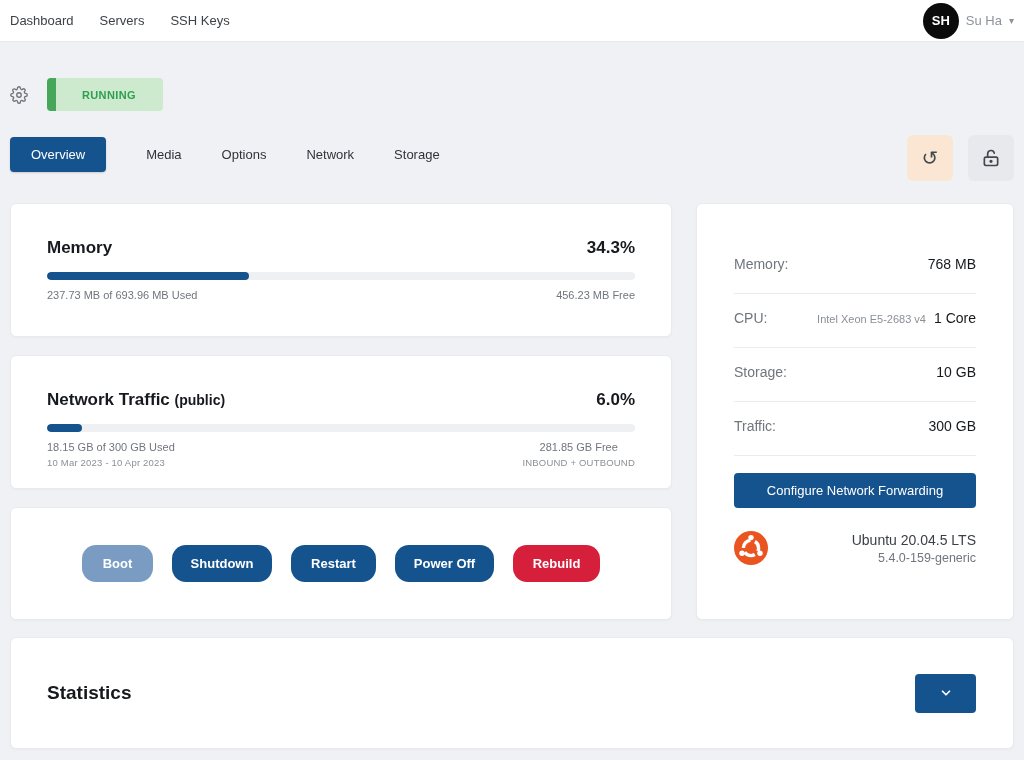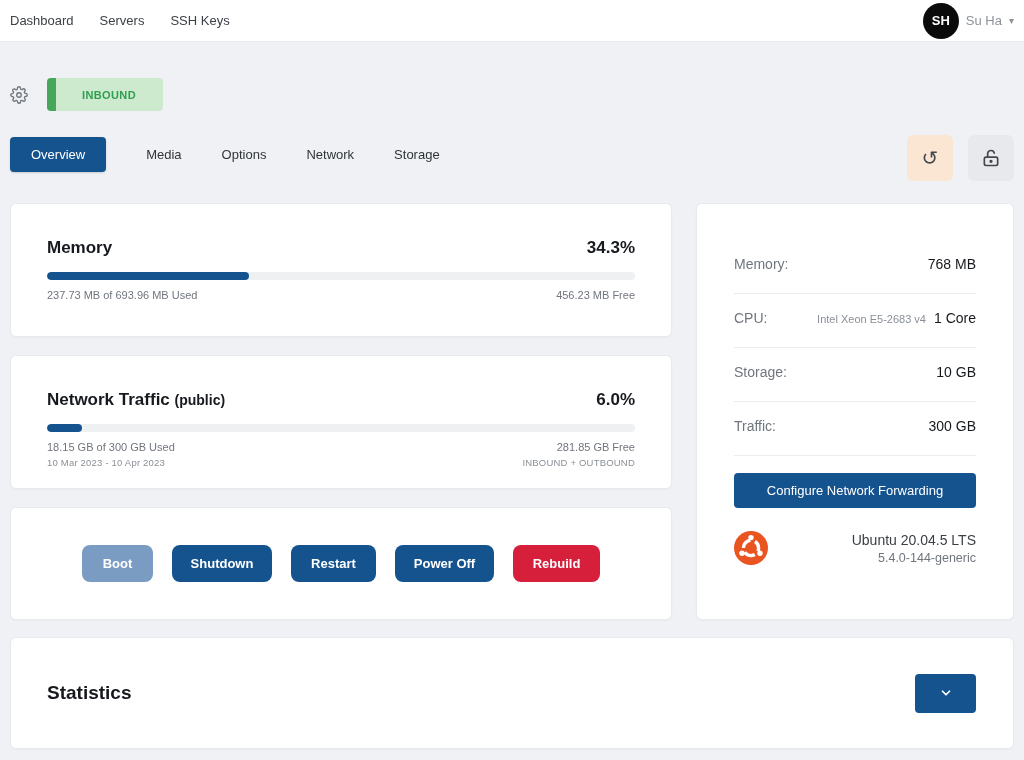--- a/index.html
+++ b/index.html
@@ -114,29 +114,29 @@
     margin-top: 14px; height: 8px; border-radius: 4px; background: #eef0f2;
     overflow: hidden;
   }
   .progress .fill { height: 100%; border-radius: 4px; background: #15538f; }
   .stat-labels {
     margin-top: 9px;
     display: flex; justify-content: space-between; align-items: flex-start;
   }
   .lbl { font-size: 11px; color: #70767d; }
   .lbl-stack { display: flex; flex-direction: column; gap: 4px; }
-  .lbl-stack.right { align-items: flex-end; text-align: right; }
+  .lbl-stack.right { align-items: center; text-align: right; }
   .lbl.tiny { font-size: 9.5px; color: #8a9097; letter-spacing: .2px; }
 
   .actions-card {
     height: 113px;
     display: flex; align-items: center; justify-content: center; gap: 19px;
   }
   .btn {
-    border: none; border-radius: 8px; cursor: pointer;
+    border: none; border-radius: 14px; cursor: pointer;
     color: #fff; font-size: 13px; font-weight: bold;
     font-family: "Liberation Sans", sans-serif;
     padding: 11px 0; text-align: center;
   }
   .btn.primary { background: #15538f; }
   .btn.muted { background: #7b9cc2; }
   .btn.danger { background: #d51f3b; }
   .btn.boot { width: 71px; }
   .btn.shutdown { width: 100px; }
   .btn.restart { width: 85px; }
@@ -204,21 +204,21 @@
 
   <div class="header-row">
     <div class="header-right">
       <span class="gear">
         <svg width="18" height="18" viewBox="0 0 24 24" fill="none" stroke="currentColor" stroke-width="1.8" stroke-linecap="round" stroke-linejoin="round">
           <circle cx="12" cy="12" r="3"></circle>
           <path d="M19.4 15a1.65 1.65 0 0 0 .33 1.82l.06.06a2 2 0 1 1-2.83 2.83l-.06-.06a1.65 1.65 0 0 0-1.82-.33 1.65 1.65 0 0 0-1 1.51V21a2 2 0 1 1-4 0v-.09a1.65 1.65 0 0 0-1-1.51 1.65 1.65 0 0 0-1.82.33l-.06.06a2 2 0 1 1-2.83-2.83l.06-.06a1.65 1.65 0 0 0 .33-1.82 1.65 1.65 0 0 0-1.51-1H3a2 2 0 1 1 0-4h.09a1.65 1.65 0 0 0 1.51-1 1.65 1.65 0 0 0-.33-1.82l-.06-.06a2 2 0 1 1 2.83-2.83l.06.06a1.65 1.65 0 0 0 1.82.33h.01a1.65 1.65 0 0 0 1-1.51V3a2 2 0 1 1 4 0v.09a1.65 1.65 0 0 0 1 1.51h.01a1.65 1.65 0 0 0 1.82-.33l.06-.06a2 2 0 1 1 2.83 2.83l-.06.06a1.65 1.65 0 0 0-.33 1.82v.01a1.65 1.65 0 0 0 1.51 1H21a2 2 0 1 1 0 4h-.09a1.65 1.65 0 0 0-1.51 1z"></path>
         </svg>
       </span>
       <div class="status-badge">
-        <span>INBOUND</span>
+        <span>RUNNING</span>
       </div>
     </div>
   </div>
 
   <div class="tabs-row">
     <div class="tabs">
       <div class="tab active">Overview</div>
       <div class="tab">Media</div>
       <div class="tab">Options</div>
       <div class="tab">Network</div>
@@ -317,21 +317,21 @@
             <g stroke="#ffffff" stroke-width="3.4" fill="none">
               <circle cx="17" cy="17" r="7.6" stroke-dasharray="11.3 4.6" stroke-dashoffset="8"></circle>
             </g>
             <circle cx="17" cy="6.6" r="2.7" fill="#ffffff"></circle>
             <circle cx="8" cy="22.2" r="2.7" fill="#ffffff"></circle>
             <circle cx="26" cy="22.2" r="2.7" fill="#ffffff"></circle>
           </svg>
         </span>
         <div class="os-text">
           <div class="os-name">Ubuntu 20.04.5 LTS</div>
-          <div class="os-kernel">5.4.0-144-generic</div>
+          <div class="os-kernel">5.4.0-159-generic</div>
         </div>
       </div>
     </div>
   </div>
 
   <div class="card stats-card">
     <div class="stats-title">Statistics</div>
     <button class="chev-btn">
       <span style="display:flex;">
         <svg width="14" height="14" viewBox="0 0 24 24" fill="none" stroke="#ffffff" stroke-width="3" stroke-linecap="round" stroke-linejoin="round">

